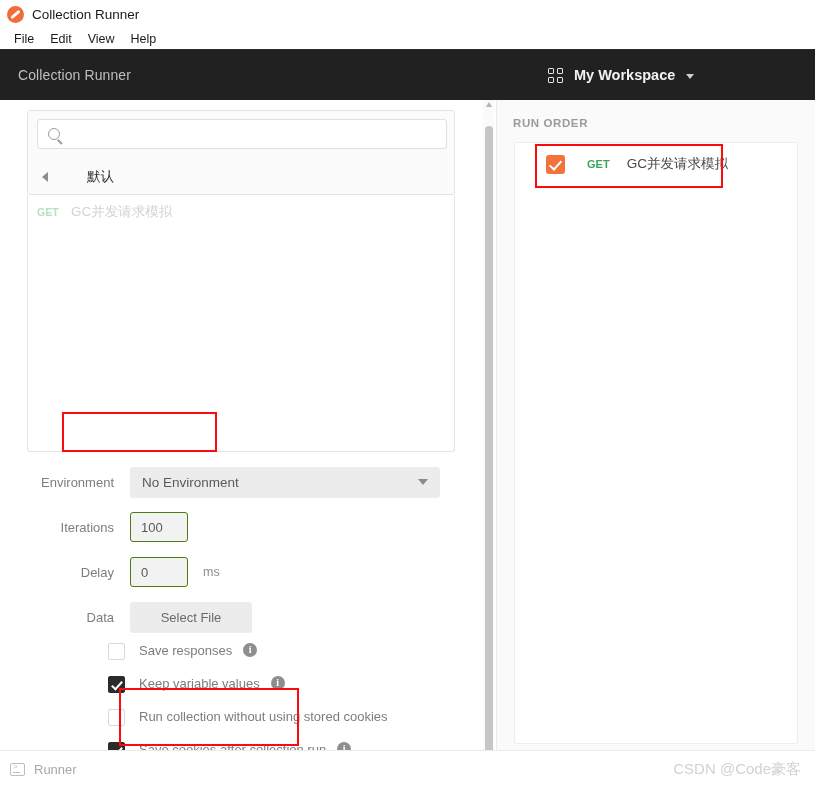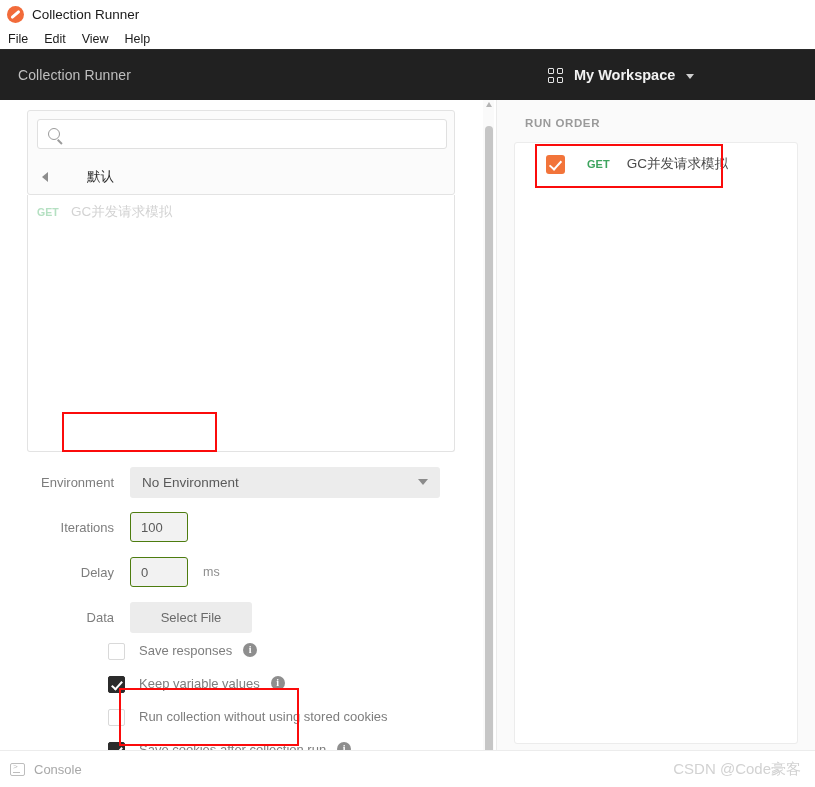--- a/index.html
+++ b/index.html
@@ -35,20 +35,21 @@
   .titlebar-text {
     margin-left: 8px;
     font-size: 13.5px;
     color: #1a1a1a;
   }
 
   
   .menubar {
     height: 22px;
     display: flex; align-items: center;
+    padding-left: 6px;
     background: #ffffff;
     border-bottom: 1px solid #2a2a2a;
   }
   .menu-item {
     font-size: 12.5px;
     color: #1b1b1b;
     padding: 0 8px;
     line-height: 22px;
     cursor: default;
   }
@@ -313,21 +314,21 @@
 
   
   .right-pane {
     position: absolute;
     left: 496px; top: 0; right: 0; bottom: 0;
     background: #fafafa;
     border-left: 1px solid #ebebeb;
   }
   .run-order-title {
     position: absolute;
-    left: 17px; top: 17px;
+    left: 5px; top: 17px;
     font-size: 11.5px;
     font-weight: bold;
     letter-spacing: .6px;
     color: #9a9a9a;
     padding-left: 11px;
   }
   .run-order-card {
     position: absolute;
     left: 17px; top: 42px; right: 17px; bottom: 18px;
     background: #ffffff;
@@ -561,16 +562,16 @@
   </div>
 
   <div class="annot" style="left:62px; top:312px; width:155px; height:40px;"></div>
   <div class="annot" style="left:119px; top:588px; width:180px; height:58px;"></div>
   <div class="annot" style="left:535px; top:44px; width:188px; height:44px;"></div>
 </div>
 
 <div class="footer">
   <div class="console-btn">
     <div class="console-icon"></div>
-    <div class="console-label">Console</div>
+    <div class="console-label">Runner</div>
   </div>
   <div class="watermark">CSDN @Code豪客</div>
 </div>
 
 </body></html>

